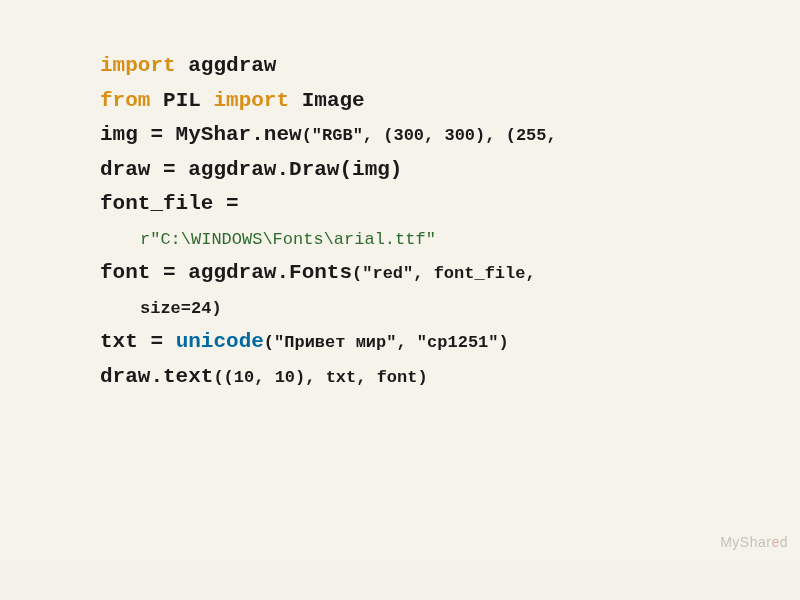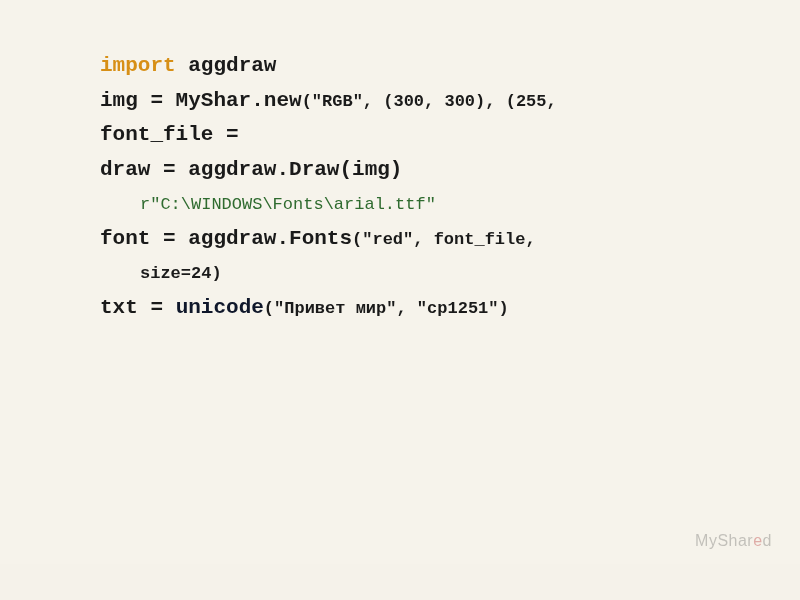--- a/index.html
+++ b/index.html
@@ -26,72 +26,81 @@
     color: #1a1a1a;
     white-space: normal;
   }
   .line {
     margin: 0 0 2px 0;
   }
   .cont {
     padding-left: 40px;
   }
   .kw { color: #d78f16; } 
-  .fn { color: #0f172a; } 
+  .fn { color: #0369a1; } 
   .small { font-size: 17px; font-weight: bold; }
   .str { color: #2f6b2f; font-weight: normal; }
   .watermark {
     position: absolute;
-    right: 28px;
+    right: 12px;
     bottom: 14px;
     font-family: Arial, sans-serif;
-    font-size: 16px;
+    font-size: 14px;
     color: rgba(60,60,60,0.28);
     letter-spacing: 0.5px;
   }
   .watermark .red { color: rgba(180,40,40,0.35); }
 </style>
 </head>
 <body>
 
 <div class="slide">
   <div class="code-block">
 
     <div class="line">
       <span class="kw">import</span>
       <span>aggdraw</span>
     </div>
 
+    <div class="line">
+      <span class="kw">from</span>
+      <span>PIL</span>
+      <span class="kw">import</span>
+      <span>Image</span>
+    </div>
 
     <div class="line">
       <span>img = MyShar.new</span><span class="small">("RGB", (300, 300), (255,</span>
     </div>
 
     <div class="line">
-      <span>font_file =</span>
+      <span>draw = aggdraw.Draw(img)</span>
     </div>
 
     <div class="line">
-      <span>draw = aggdraw.Draw(img)</span>
+      <span>font_file =</span>
     </div>
     <div class="line cont">
       <span class="small str">r"C:\WINDOWS\Fonts\arial.ttf"</span>
     </div>
 
     <div class="line">
       <span>font = aggdraw.Fonts</span><span class="small">("red", font_file,</span>
     </div>
     <div class="line cont">
       <span class="small">size=24)</span>
     </div>
 
     <div class="line">
       <span>txt = </span><span class="fn">unicode</span><span class="small">("Привет мир", "cp1251")</span>
     </div>
 
+    <div class="line">
+      <span>draw.text</span><span class="small">((10, 10), txt, font)</span>
+    </div>
 
 
 
   </div>
 
   <div class="watermark">
     <span>MyShar</span><span class="red">e</span><span>d</span>
   </div>
 </div>
 

